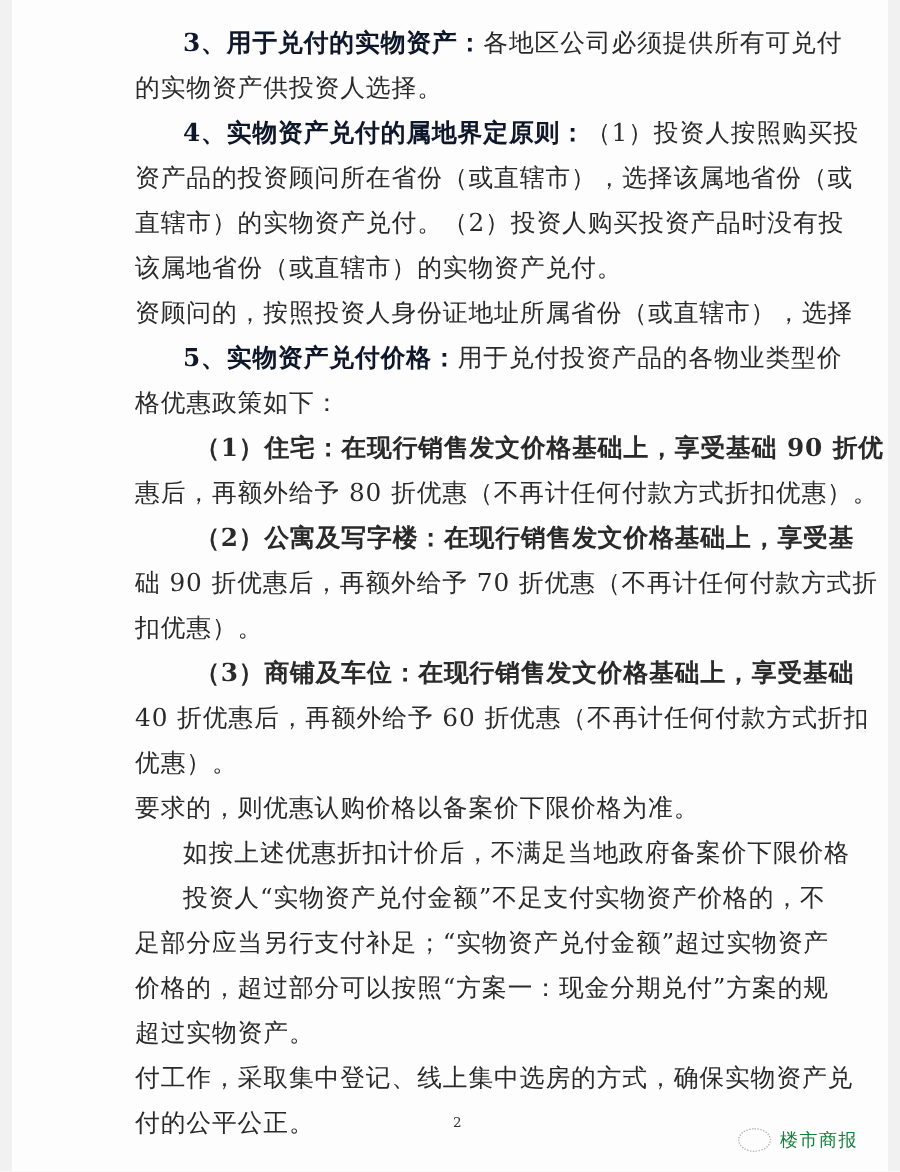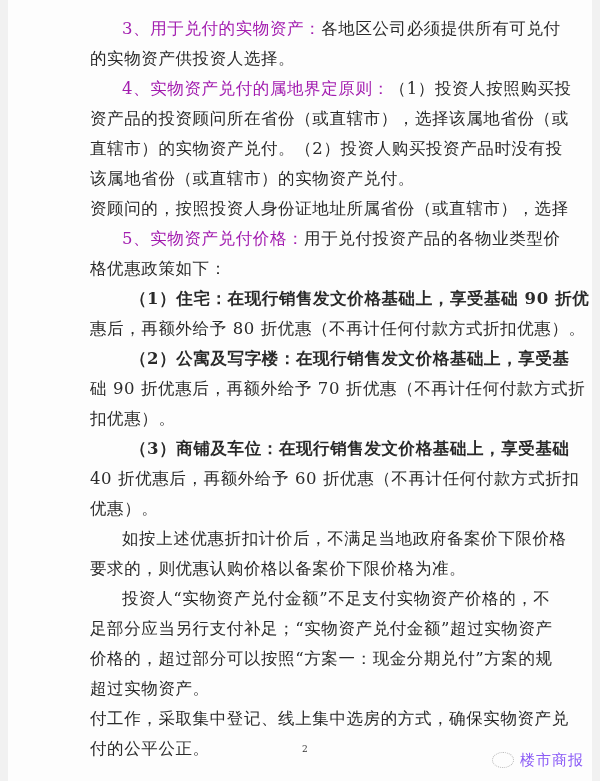--- a/index.html
+++ b/index.html
@@ -12,32 +12,32 @@
     position:absolute; left:8px; top:0; width:584px; height:781px;
     background:#fdfdfd;
   }
   .content {
     position:absolute; left:82px; top:14px; width:440px;
     color:#2a2a2a; font-size:16.5px; line-height:30px;
   }
   .line { white-space:nowrap; height:30px; letter-spacing:0.6px; }
   .ind { padding-left:32px; }
   .ind2 { padding-left:40px;font-weight:bold; }
-  .b { font-weight:normal; color:#a21caf;margin-top:19px; }
+  .b { font-weight:bold; color:#0f172a;margin-top:19px; }
   .pageno {
     position:absolute; left:294px; top:744px; font-size:9px; color:#333;
   }
   .wm {
     position:absolute; left:484px; top:748px; height:24px;
     display:flex; align-items:center; gap:6px;
   }
   .wm-icon {
     width:20px; height:14px; border:1.5px dotted #b5b5b5; border-radius:50%;
   }
-  .wm-text { font-family:"DejaVu Sans",sans-serif; font-size:15px; color:#8b5cf6; letter-spacing:1px; }
+  .wm-text { font-family:"DejaVu Sans",sans-serif; font-size:12px; color:#15803d; letter-spacing:1px; }
 </style>
 </head>
 <body>
 
 <div class="page">
   <div class="content">
     <div class="line ind"><span class="b">3、用于兑付的实物资产：</span><span>各地区公司必须提供所有可兑付</span></div>
     <div class="line"><span>的实物资产供投资人选择。</span></div>
     <div class="line ind"><span class="b">4、实物资产兑付的属地界定原则：</span><span>（1）投资人按照购买投</span></div>
     <div class="line"><span>资产品的投资顾问所在省份（或直辖市），选择该属地省份（或</span></div>
@@ -47,22 +47,22 @@
     <div class="line ind"><span class="b">5、实物资产兑付价格：</span><span>用于兑付投资产品的各物业类型价</span></div>
     <div class="line"><span>格优惠政策如下：</span></div>
     <div class="line ind2"><span>（1）住宅：在现行销售发文价格基础上，享受基础 90 折优</span></div>
     <div class="line"><span>惠后，再额外给予 80 折优惠（不再计任何付款方式折扣优惠）。</span></div>
     <div class="line ind2"><span>（2）公寓及写字楼：在现行销售发文价格基础上，享受基</span></div>
     <div class="line"><span>础 90 折优惠后，再额外给予 70 折优惠（不再计任何付款方式折</span></div>
     <div class="line"><span>扣优惠）。</span></div>
     <div class="line ind2"><span>（3）商铺及车位：在现行销售发文价格基础上，享受基础</span></div>
     <div class="line"><span>40 折优惠后，再额外给予 60 折优惠（不再计任何付款方式折扣</span></div>
     <div class="line"><span>优惠）。</span></div>
+    <div class="line"><span>要求的，则优惠认购价格以备案价下限价格为准。</span></div>
     <div class="line ind"><span>如按上述优惠折扣计价后，不满足当地政府备案价下限价格</span></div>
-    <div class="line"><span>要求的，则优惠认购价格以备案价下限价格为准。</span></div>
     <div class="line ind"><span>投资人“实物资产兑付金额”不足支付实物资产价格的，不</span></div>
     <div class="line"><span>足部分应当另行支付补足；“实物资产兑付金额”超过实物资产</span></div>
     <div class="line"><span>价格的，超过部分可以按照“方案一：现金分期兑付”方案的规</span></div>
     <div class="line"><span>超过实物资产。</span></div>
     <div class="line"><span>付工作，采取集中登记、线上集中选房的方式，确保实物资产兑</span></div>
     <div class="line"><span>付的公平公正。</span></div>
   </div>
 
   <div class="pageno">2</div>
 

